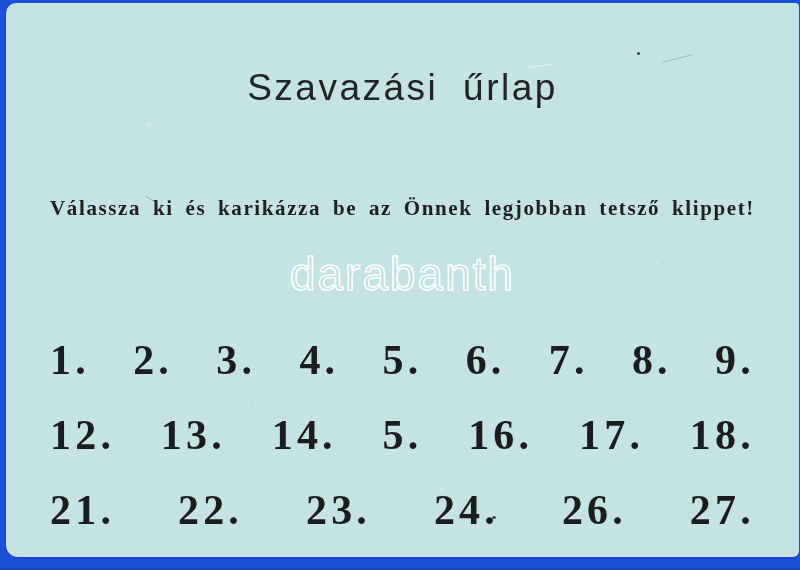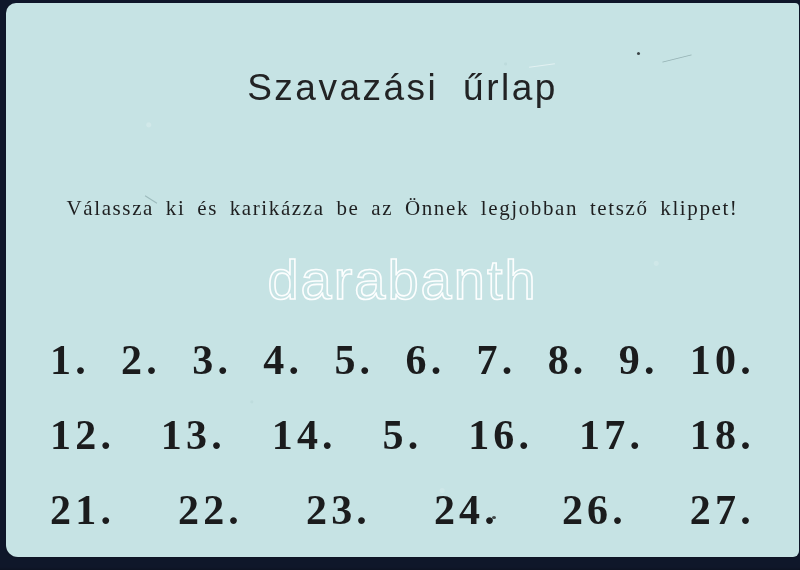--- a/index.html
+++ b/index.html
@@ -8,21 +8,21 @@
     width: 800px;
     height: 570px;
     overflow: hidden;
     background: #fbfbf8;
     font-family: "Liberation Sans", sans-serif;
   }
   .page {
     position: relative;
     width: 800px;
     height: 570px;
-    background: #0f172a;
+    background: #1d4ed8;
   }
   
   .page::after {
     content: "";
     position: absolute;
     left: 0; right: 0; bottom: 0;
     height: 3px;
     background: linear-gradient(to bottom, rgba(0,0,0,0.0), rgba(0,0,0,0.18));
     pointer-events: none;
   }
@@ -66,33 +66,33 @@
   }
   .instruction {
     position: absolute;
     top: 193px;
     left: 0;
     width: 100%;
     margin: 0;
     text-align: center;
     font-family: "Liberation Serif", serif;
     font-size: 21px;
-    font-weight: 400;
+    font-weight: 700;
     letter-spacing: 1.6px;
     word-spacing: 5px;
     color: #1f2021;
   }
   .watermark {
     position: absolute;
     top: 244px;
     left: 0;
     width: 100%;
     text-align: center;
     font-family: "Liberation Sans", sans-serif;
-    font-size: 56px;
+    font-size: 46px;
     font-weight: 400;
     letter-spacing: 2px;
     color: transparent;
     -webkit-text-stroke: 1.6px rgba(255,255,255,0.95);
     pointer-events: none;
   }
   .num-row {
     position: absolute;
     left: 44px;
     right: 44px;
@@ -159,21 +159,20 @@
     <div class="num-row row-1">
         <span class="num">1.</span>
         <span class="num">2.</span>
         <span class="num">3.</span>
         <span class="num">4.</span>
         <span class="num">5.</span>
         <span class="num">6.</span>
         <span class="num">7.</span>
         <span class="num">8.</span>
         <span class="num">9.</span>
-        <span class="num">10.</span>
       </div>
 
     <div class="num-row row-2">
         <span class="num">12.</span>
         <span class="num">13.</span>
         <span class="num">14.</span>
         <span class="num">5.</span>
         <span class="num">16.</span>
         <span class="num">17.</span>
         <span class="num">18.</span>

